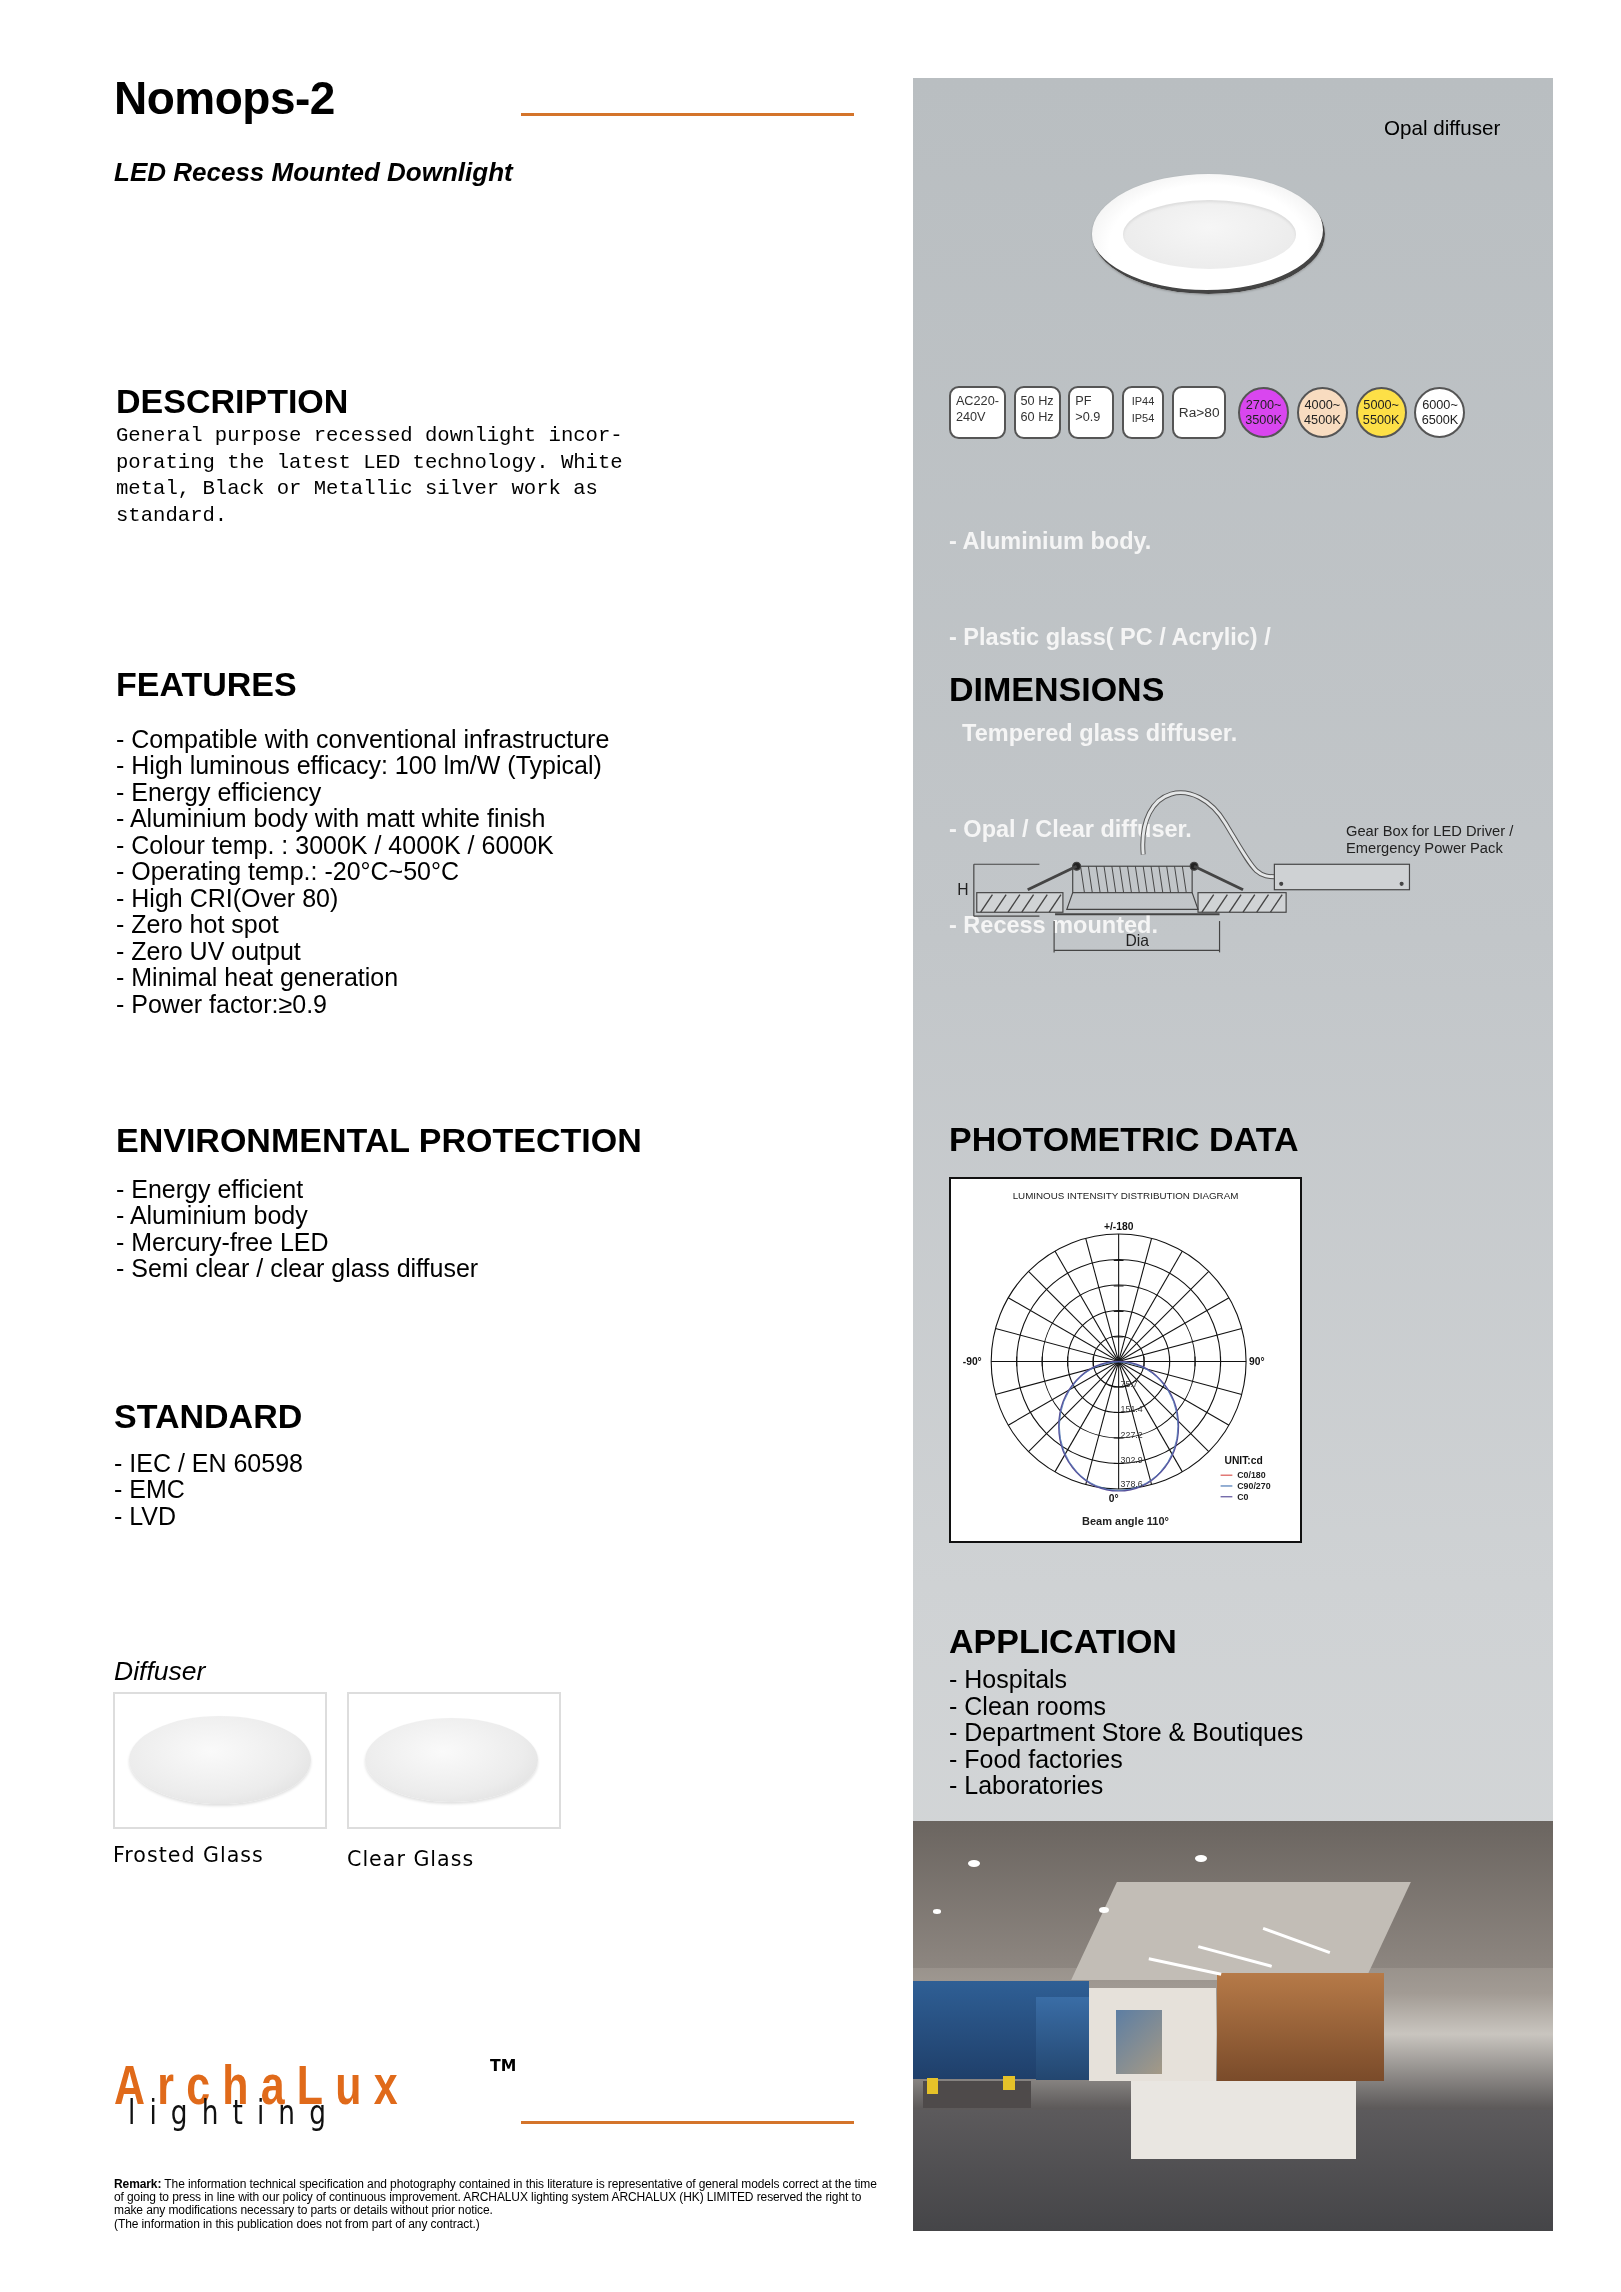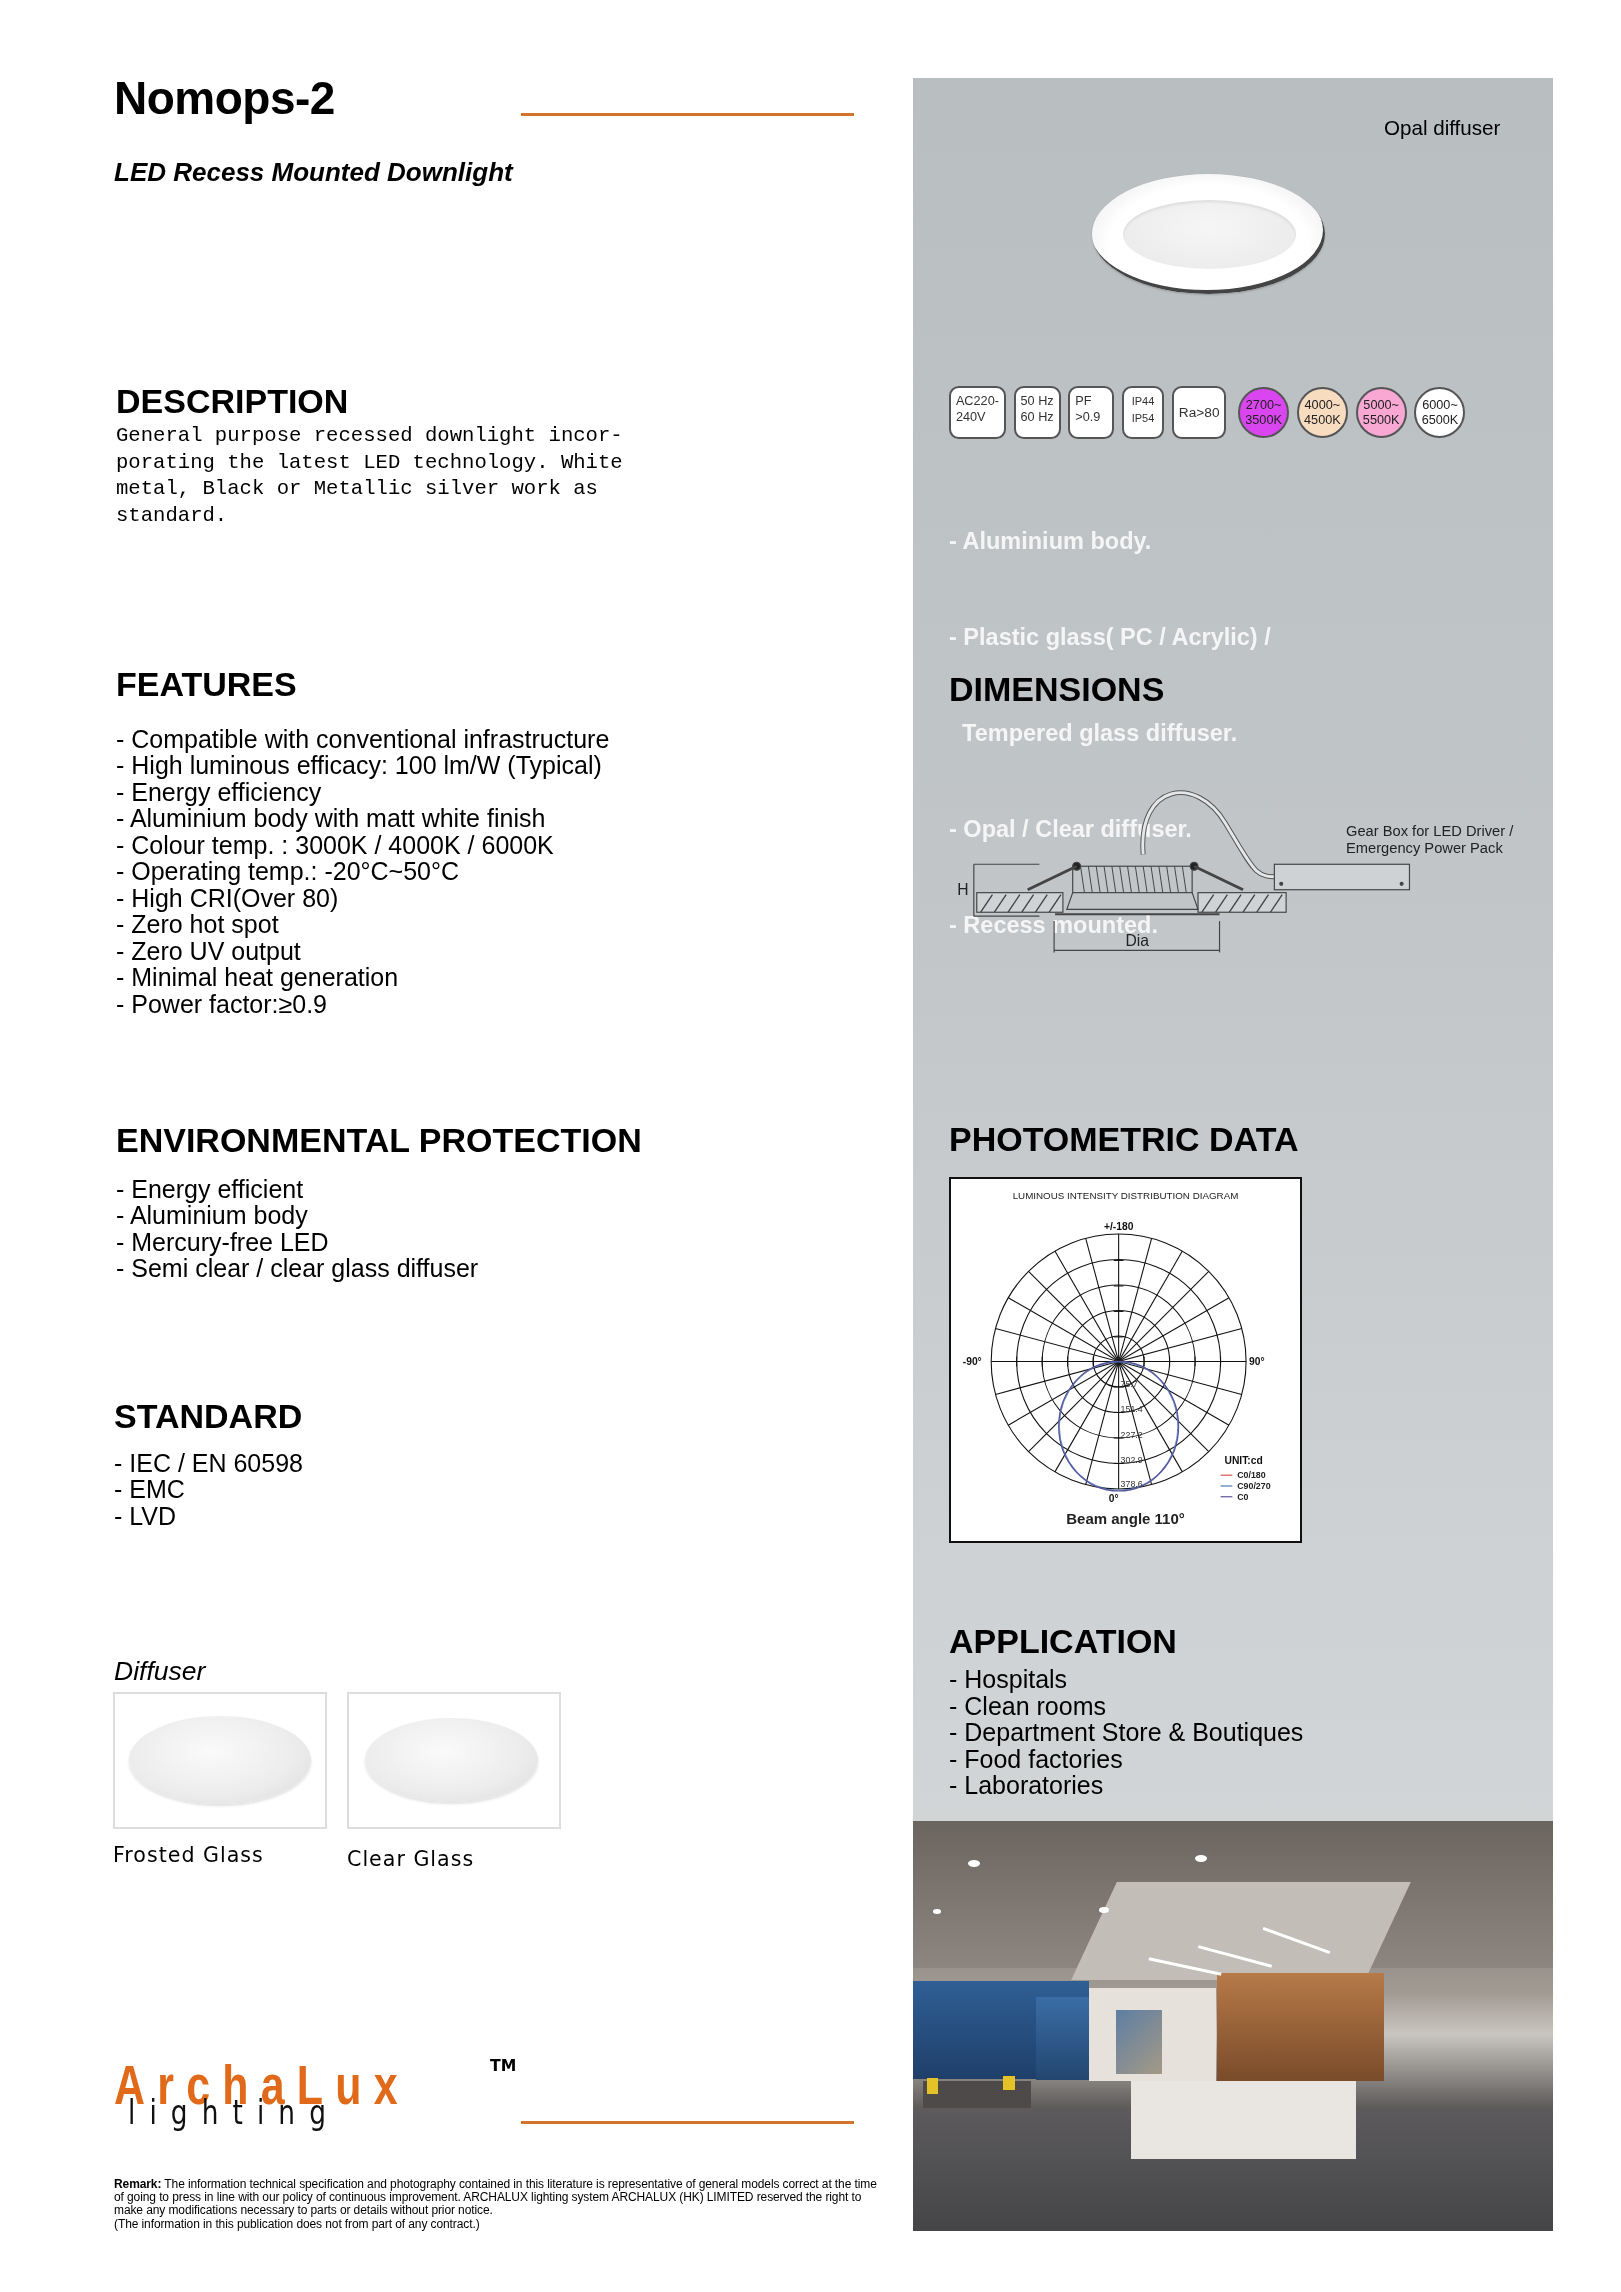--- a/index.html
+++ b/index.html
@@ -35,21 +35,21 @@
          font-size: 12.7px; line-height: 14.7px; display: flex; align-items: center; justify-content: center;
          text-align: center; white-space: pre; color: #222; }
 
   .features-right { left: 949px; top: 461px; font-size: 23.5px; font-weight: bold; color: #f5f5f5; line-height: 32px; white-space: pre; }
 
   .dim-heading { left: 949px; top: 670px; }
   .gear-label { left: 1346px; top: 823px; font-size: 14.7px; line-height: 16.7px; color: #222; }
 
   .photo-box { left: 949px; top: 1177px; width: 353px; height: 366px; background: #fff; border: 2px solid #111; }
   .photo-title { position: absolute; left: 0; right: 0; top: 10.8px; text-align: center; font-size: 9.8px; color: #222; }
-  .beam { position: absolute; left: 0; right: 0; bottom: 13.7px; text-align: center; font-size: 15px; font-weight: bold; color: #222; }
+  .beam { position: absolute; left: 0; right: 0; bottom: 13.7px; text-align: center; font-size: 11px; font-weight: bold; color: #222; }
 
   .app-heading { left: 949px; top: 1622px; }
   .app-list { left: 949px; top: 1666px; }
 
   .room { left: 913px; top: 1821px; width: 640px; height: 410px; overflow: hidden;
           background: linear-gradient(to bottom, #6f6a66 0%, #8a847e 25%, #a29b94 42%, #c9c5bf 52%, #5d5a5a 70%, #4a4a4e 100%); }
 
   .diffuser-title { left: 114px; top: 1656px; font-size: 26.5px; font-style: italic; font-weight: normal; }
   .diff-box { width: 214px; height: 137px; border: 2px solid #ddd; background: #fff; }
   .diff-disc { position: absolute; border-radius: 50%; background: radial-gradient(ellipse at 45% 40%, #fafafa 0%, #ececec 60%, #d9d9d9 100%);
@@ -155,21 +155,21 @@
 60 Hz</div>
   <div class="badge" style="padding-right:11.8px;">PF
 &gt;0.9</div>
   <div class="badge big">IP44
 IP54</div>
   <div class="badge mid">Ra&gt;80</div>
   <div class="cct" style="background:#d946ef; margin-left:3.9px;">2700~
 3500K</div>
   <div class="cct" style="background:#f8dcc0;">4000~
 4500K</div>
-  <div class="cct" style="background:#f9a8d4;">5000~
+  <div class="cct" style="background:#fde047;">5000~
 5500K</div>
   <div class="cct" style="background:#ffffff;">6000~
 6500K</div>
 </div>
 
 <div class="abs features-right">
   <div>- Aluminium body.</div>
   <div>- Plastic glass( PC / Acrylic) /</div>
   <div>  Tempered glass diffuser.</div>
   <div>- Opal / Clear diffuser.</div>

